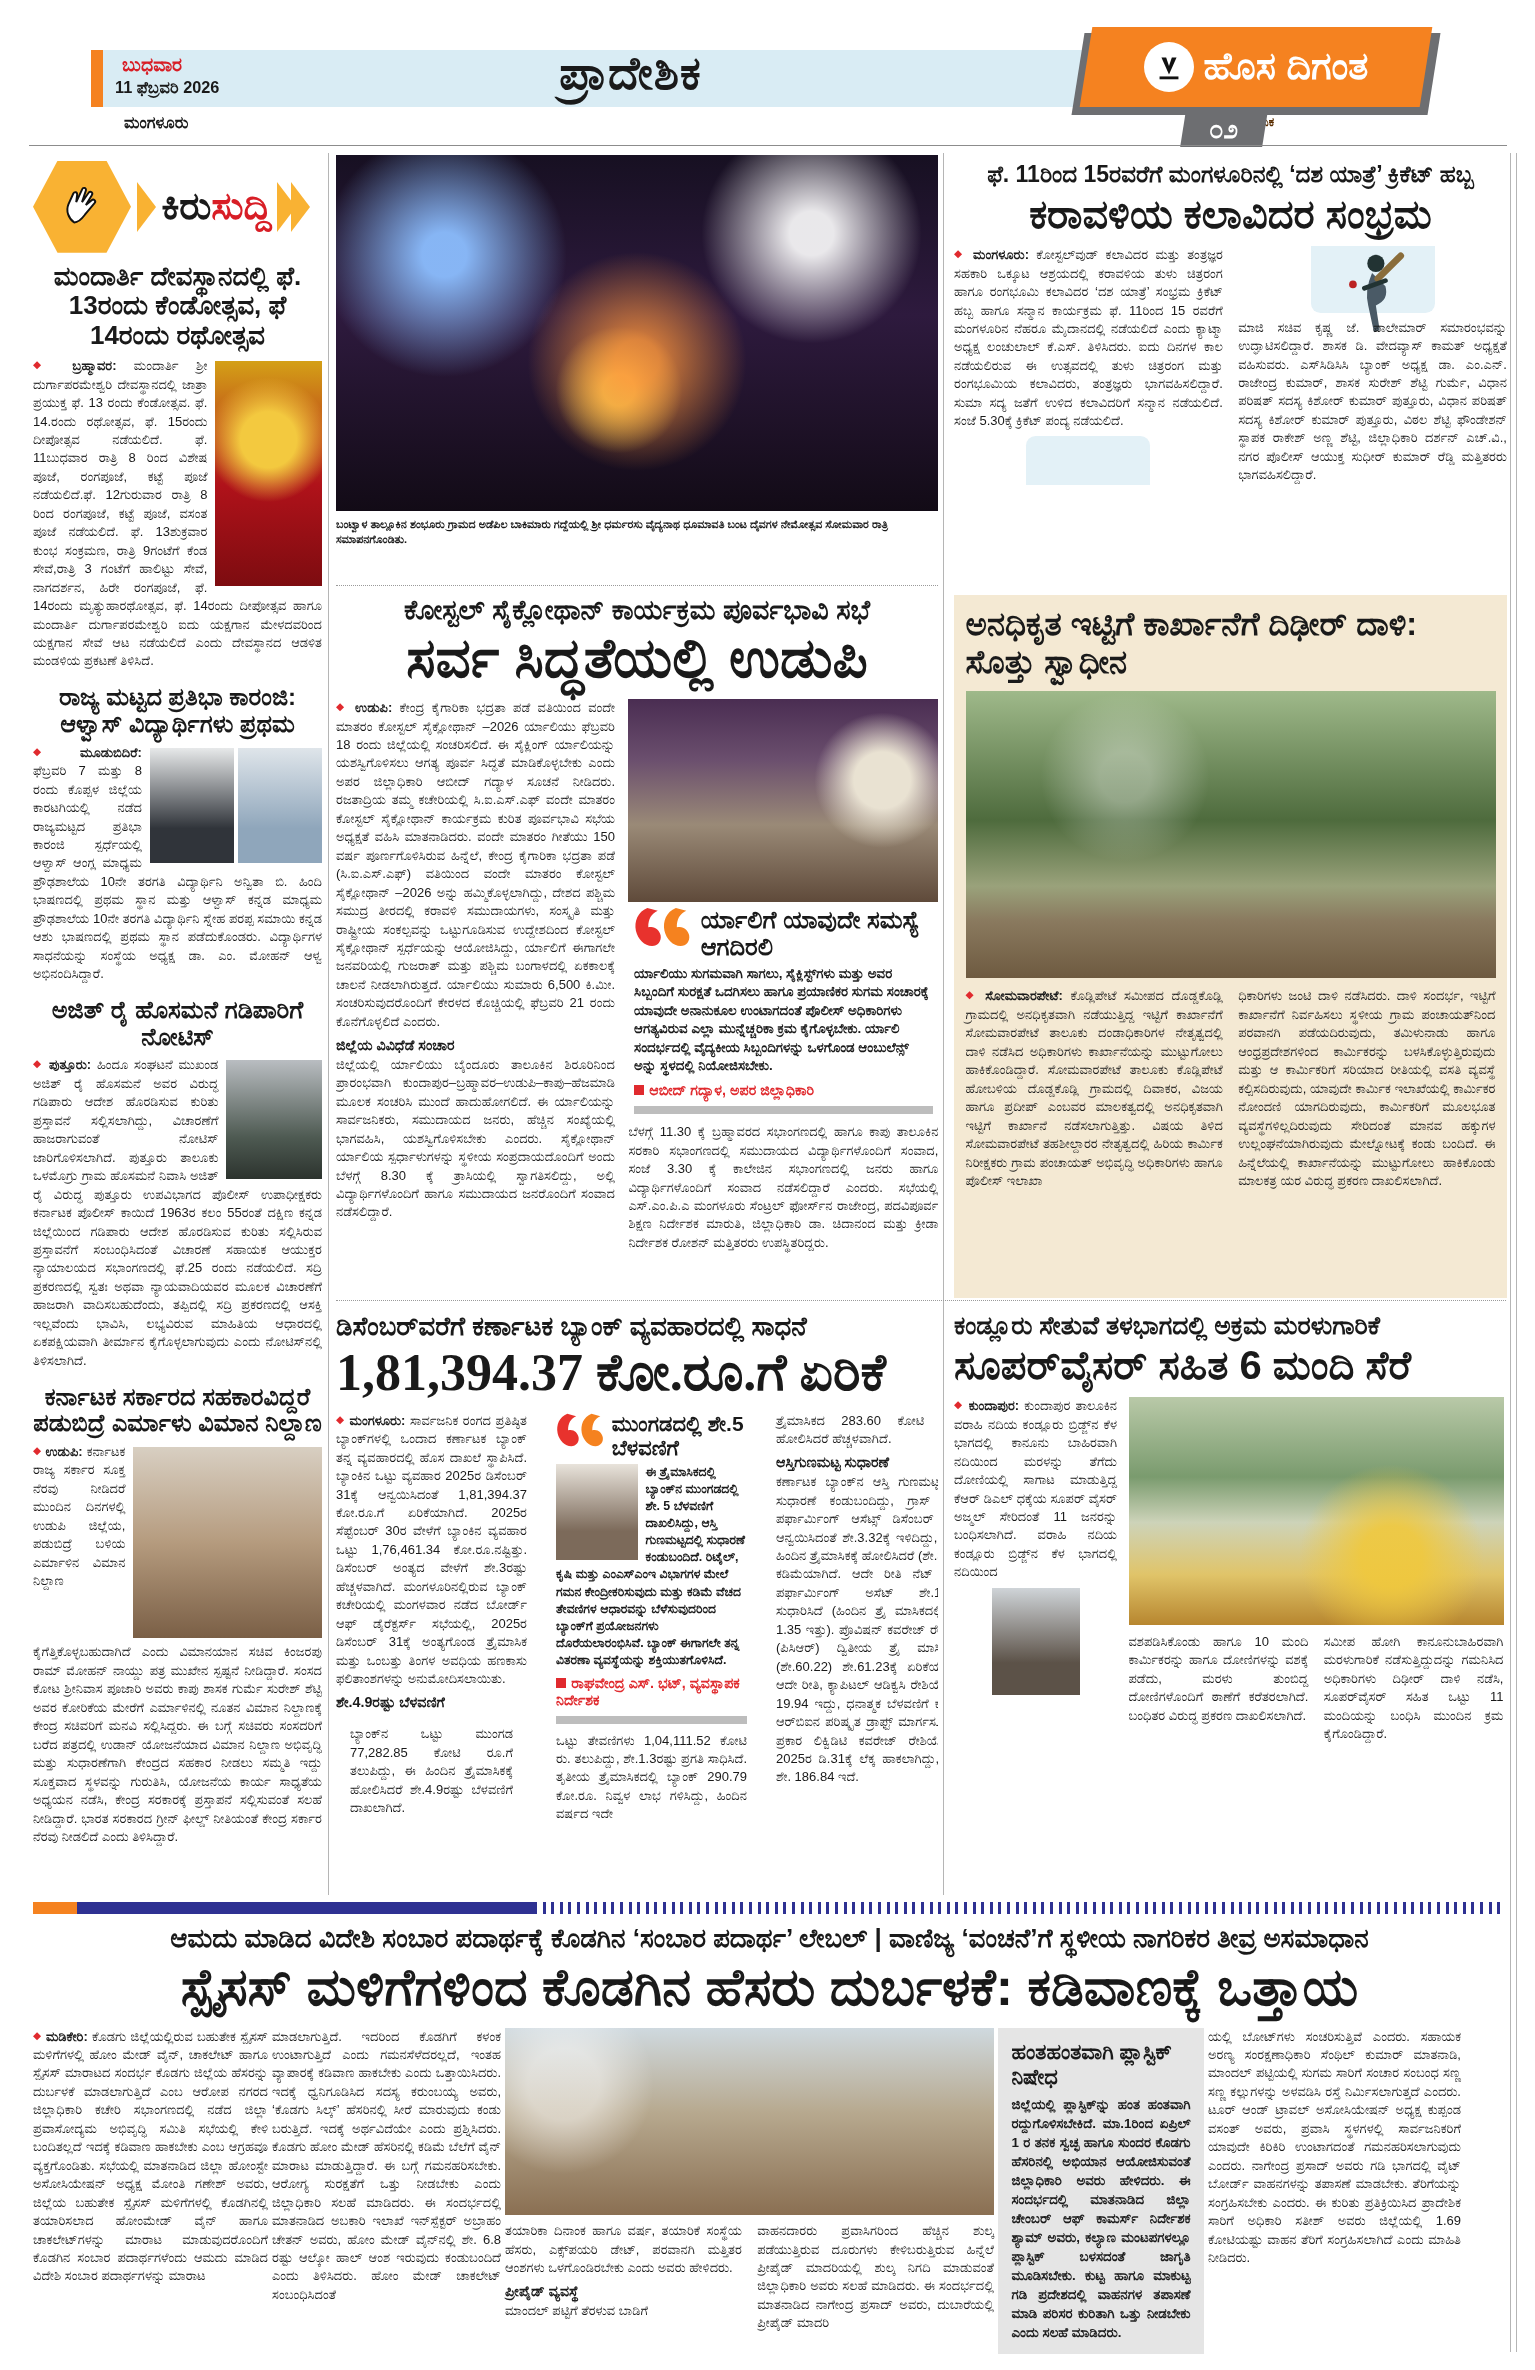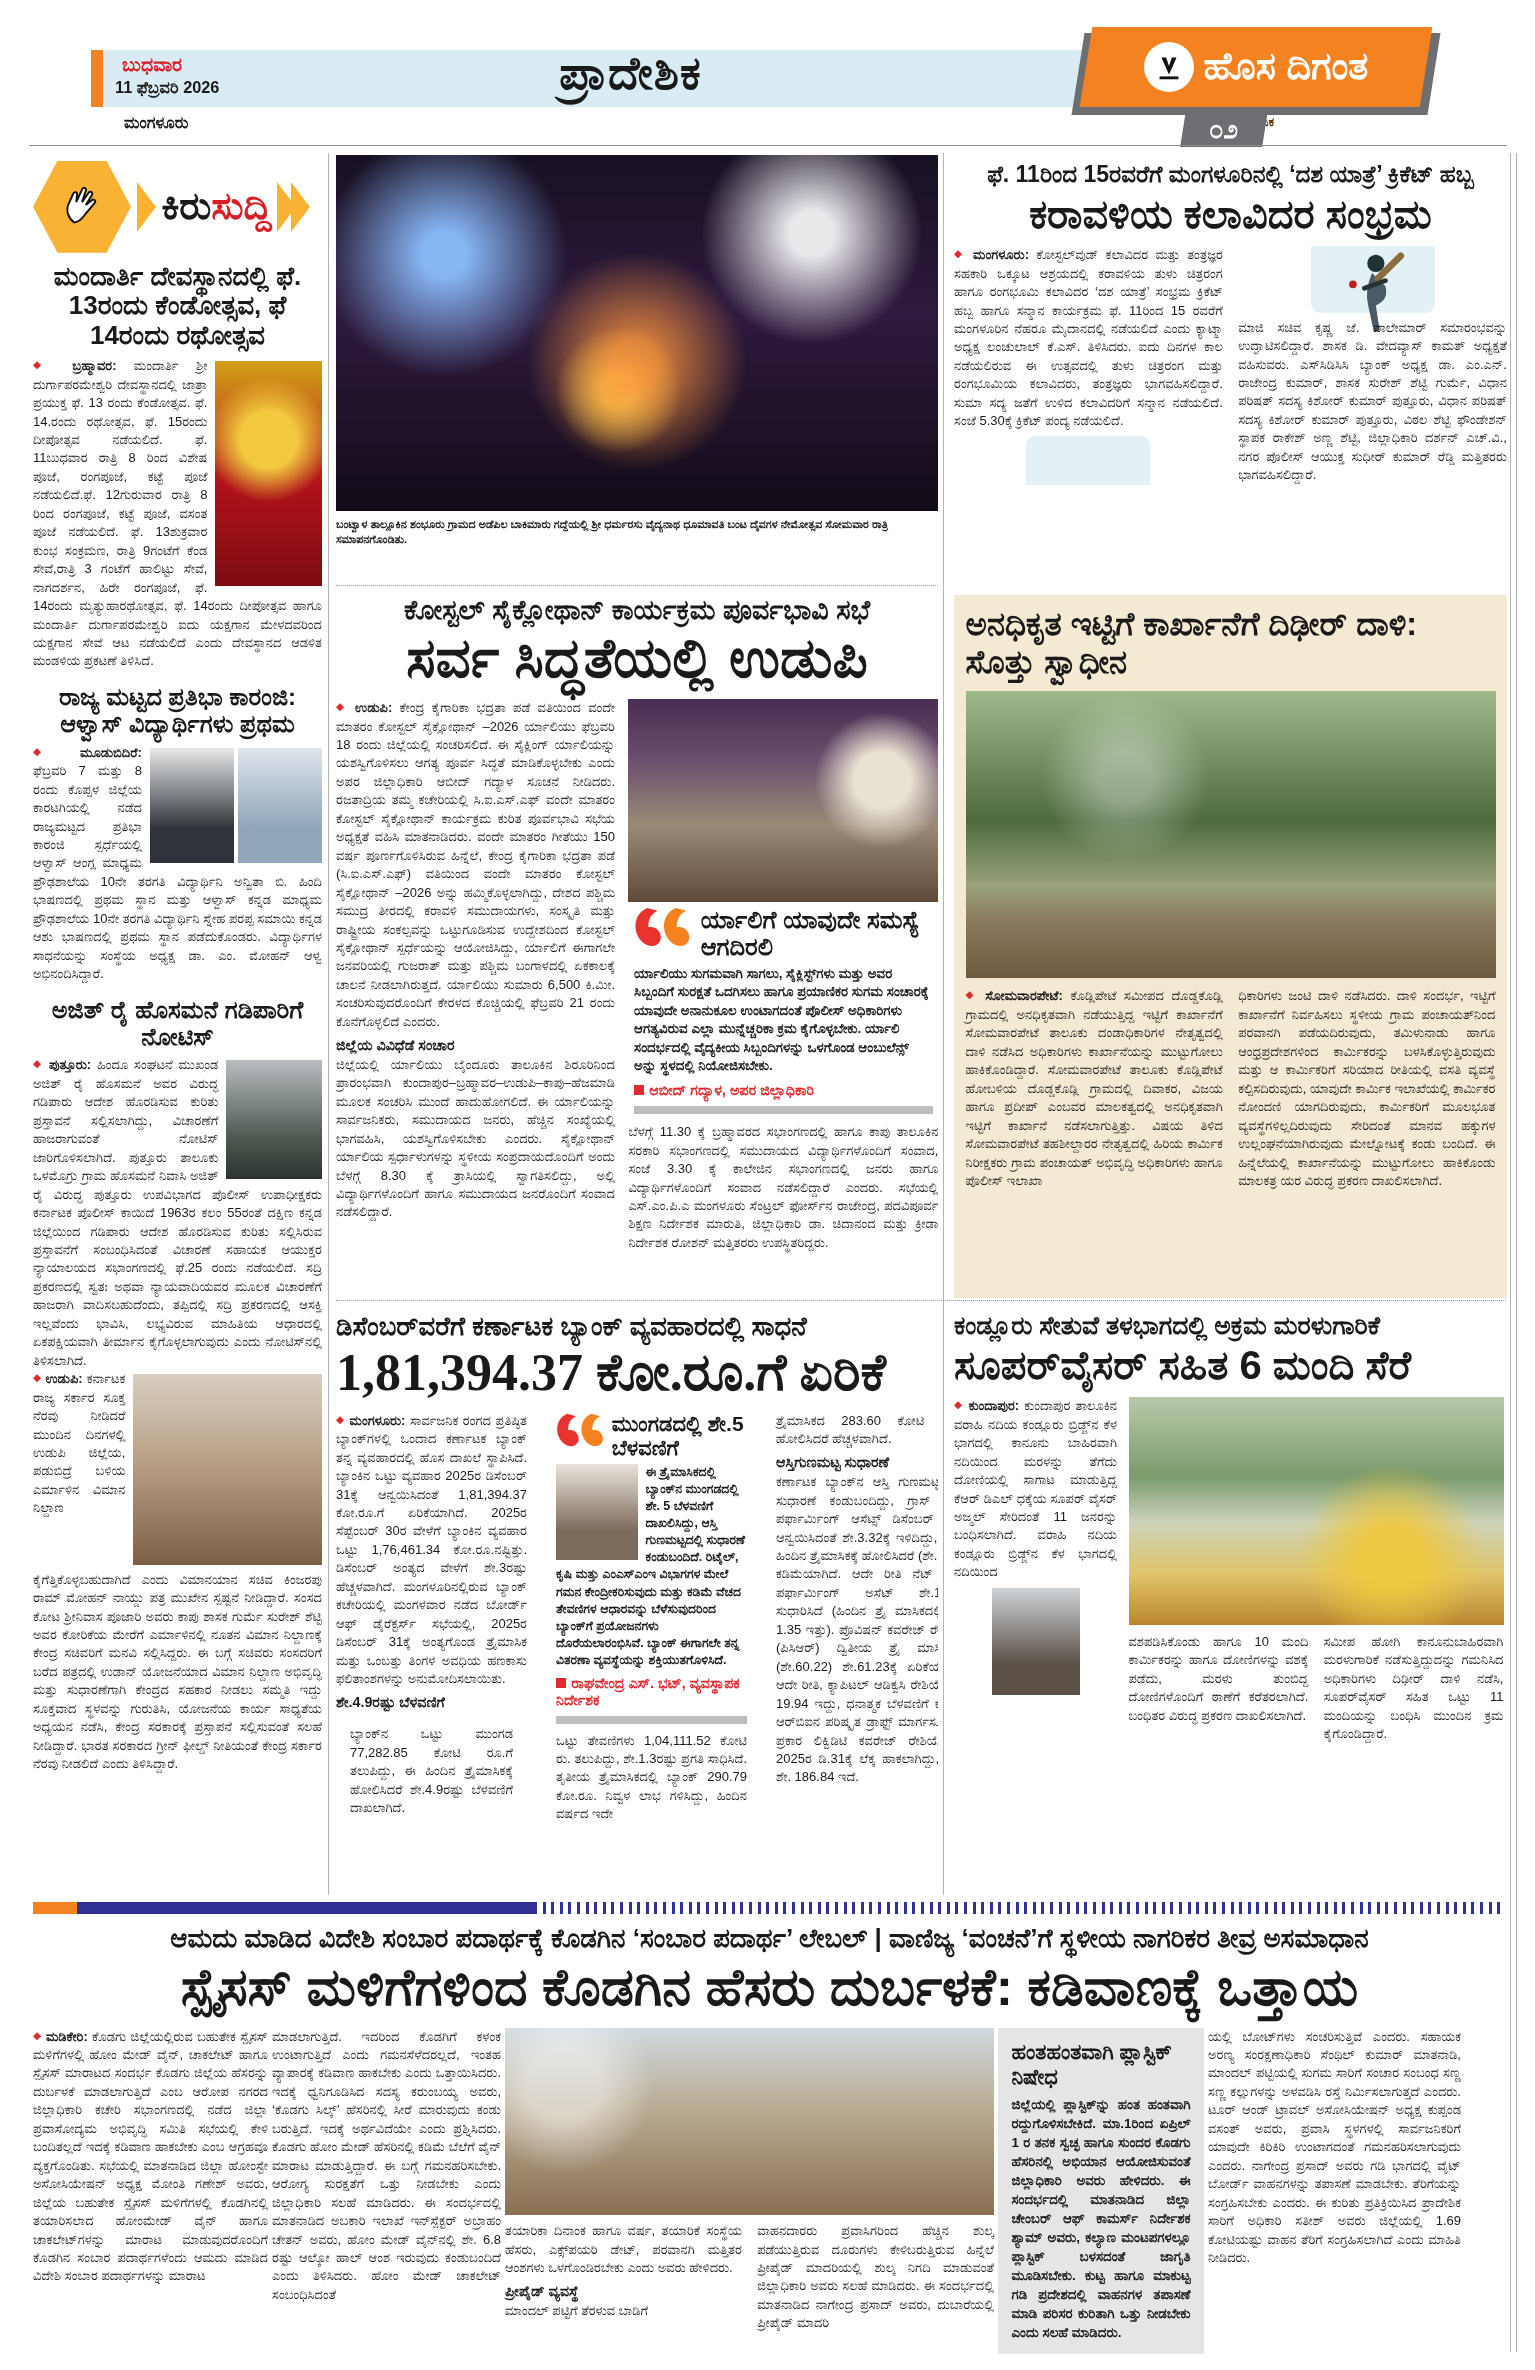--- a/index.html
+++ b/index.html
@@ -122,20 +122,21 @@
     </div>
     <p class="body" style="margin:0;"><span class="dmark">◆</span> <span class="dl">ಮೂಡುಬಿದಿರೆ:</span> <span>ಫೆಬ್ರವರಿ 7 ಮತ್ತು 8 ರಂದು ಕೊಪ್ಪಳ ಜಿಲ್ಲೆಯ ಕಾರಟಗಿಯಲ್ಲಿ ನಡೆದ ರಾಜ್ಯಮಟ್ಟದ ಪ್ರತಿಭಾ ಕಾರಂಜಿ ಸ್ಪರ್ಧೆಯಲ್ಲಿ ಆಳ್ವಾಸ್ ಆಂಗ್ಲ ಮಾಧ್ಯಮ ಪ್ರೌಢಶಾಲೆಯ 10ನೇ ತರಗತಿ ವಿದ್ಯಾರ್ಥಿನಿ ಅನ್ವಿತಾ ಬಿ. ಹಿಂದಿ ಭಾಷಣದಲ್ಲಿ ಪ್ರಥಮ ಸ್ಥಾನ ಮತ್ತು ಆಳ್ವಾಸ್ ಕನ್ನಡ ಮಾಧ್ಯಮ ಪ್ರೌಢಶಾಲೆಯ 10ನೇ ತರಗತಿ ವಿದ್ಯಾರ್ಥಿನಿ ಸ್ನೇಹ ಪರಪ್ಪ ಸಮಾಯಿ ಕನ್ನಡ ಆಶು ಭಾಷಣದಲ್ಲಿ ಪ್ರಥಮ ಸ್ಥಾನ ಪಡೆದುಕೊಂಡರು. ವಿದ್ಯಾರ್ಥಿಗಳ ಸಾಧನೆಯನ್ನು ಸಂಸ್ಥೆಯ ಅಧ್ಯಕ್ಷ ಡಾ. ಎಂ. ಮೋಹನ್ ಆಳ್ವ ಅಭಿನಂದಿಸಿದ್ದಾರೆ.</span></p>
   </div>
 
   <div class="headline" style="font-size:24px;margin:13.4px 0 5.7px;clear:both;">ಅಜಿತ್ ರೈ ಹೊಸಮನೆ ಗಡಿಪಾರಿಗೆ ನೋಟಿಸ್</div>
   <div>
     <div class="photo" style="float:right;width:96px;height:119px;margin:3.8px 0 5.7px 7.6px;background:linear-gradient(180deg,#b9bdc1,#4e5a52 65%,#2c332e);"></div>
     <p class="body" style="margin:0;"><span class="dmark">◆</span> <span class="dl">ಪುತ್ತೂರು:</span> <span>ಹಿಂದೂ ಸಂಘಟನೆ ಮುಖಂಡ ಅಜಿತ್ ರೈ ಹೊಸಮನೆ ಅವರ ವಿರುದ್ಧ ಗಡಿಪಾರು ಆದೇಶ ಹೊರಡಿಸುವ ಕುರಿತು ಪ್ರಸ್ತಾವನೆ ಸಲ್ಲಿಸಲಾಗಿದ್ದು, ವಿಚಾರಣೆಗೆ ಹಾಜರಾಗುವಂತೆ ನೋಟಿಸ್ ಜಾರಿಗೊಳಿಸಲಾಗಿದೆ. ಪುತ್ತೂರು ತಾಲೂಕು ಒಳಮೊಗ್ರು ಗ್ರಾಮ ಹೊಸಮನೆ ನಿವಾಸಿ ಅಜಿತ್ ರೈ ವಿರುದ್ಧ ಪುತ್ತೂರು ಉಪವಿಭಾಗದ ಪೊಲೀಸ್ ಉಪಾಧೀಕ್ಷಕರು ಕರ್ನಾಟಕ ಪೊಲೀಸ್ ಕಾಯಿದೆ 1963ರ ಕಲಂ 55ರಂತೆ ದಕ್ಷಿಣ ಕನ್ನಡ ಜಿಲ್ಲೆಯಿಂದ ಗಡಿಪಾರು ಆದೇಶ ಹೊರಡಿಸುವ ಕುರಿತು ಸಲ್ಲಿಸಿರುವ ಪ್ರಸ್ತಾವನೆಗೆ ಸಂಬಂಧಿಸಿದಂತೆ ವಿಚಾರಣೆ ಸಹಾಯಕ ಆಯುಕ್ತರ ನ್ಯಾಯಾಲಯದ ಸಭಾಂಗಣದಲ್ಲಿ ಫೆ.25 ರಂದು ನಡೆಯಲಿದೆ. ಸದ್ರಿ ಪ್ರಕರಣದಲ್ಲಿ ಸ್ವತಃ ಅಥವಾ ನ್ಯಾಯವಾದಿಯವರ ಮೂಲಕ ವಿಚಾರಣೆಗೆ ಹಾಜರಾಗಿ ವಾದಿಸಬಹುದೆಂದು, ತಪ್ಪಿದಲ್ಲಿ ಸದ್ರಿ ಪ್ರಕರಣದಲ್ಲಿ ಆಸಕ್ತಿ ಇಲ್ಲವೆಂದು ಭಾವಿಸಿ, ಲಭ್ಯವಿರುವ ಮಾಹಿತಿಯ ಆಧಾರದಲ್ಲಿ ಏಕಪಕ್ಷಿಯವಾಗಿ ತೀರ್ಮಾನ ಕೈಗೊಳ್ಳಲಾಗುವುದು ಎಂದು ನೋಟಿಸ್‌ನಲ್ಲಿ ತಿಳಿಸಲಾಗಿದೆ.</span></p>
   </div>
 
+  <div class="headline" style="font-size:24px;margin:13.4px 0 5.7px;clear:both;">ಕರ್ನಾಟಕ ಸರ್ಕಾರದ ಸಹಕಾರವಿದ್ದರೆ ಪಡುಬಿದ್ರೆ ಎರ್ಮಾಳು ವಿಮಾನ ನಿಲ್ದಾಣ</div>
   <div>
     <div class="photo" style="float:right;width:189px;height:191px;margin:3.8px 0 5.7px 7.6px;background:linear-gradient(180deg,#d8cfc2,#b59b7e 50%,#7a5f46);"></div>
     <p class="body" style="margin:0;"><span class="dmark">◆</span> <span class="dl">ಉಡುಪಿ:</span> <span>ಕರ್ನಾಟಕ ರಾಜ್ಯ ಸರ್ಕಾರ ಸೂಕ್ತ ನೆರವು ನೀಡಿದರೆ ಮುಂದಿನ ದಿನಗಳಲ್ಲಿ ಉಡುಪಿ ಜಿಲ್ಲೆಯ, ಪಡುಬಿದ್ರೆ ಬಳಿಯ ಎರ್ಮಾಳಿನ ವಿಮಾನ ನಿಲ್ದಾಣ ಕೈಗೆತ್ತಿಕೊಳ್ಳಬಹುದಾಗಿದೆ ಎಂದು ವಿಮಾನಯಾನ ಸಚಿವ ಕಿಂಜರಪು ರಾಮ್ ಮೋಹನ್ ನಾಯ್ಡು ಪತ್ರ ಮುಖೇನ ಸ್ಪಷ್ಟನೆ ನೀಡಿದ್ದಾರೆ. ಸಂಸದ ಕೋಟ ಶ್ರೀನಿವಾಸ ಪೂಜಾರಿ ಅವರು ಕಾಪು ಶಾಸಕ ಗುರ್ಮೆ ಸುರೇಶ್ ಶೆಟ್ಟಿ ಅವರ ಕೋರಿಕೆಯ ಮೇರೆಗೆ ಎರ್ಮಾಳಿನಲ್ಲಿ ನೂತನ ವಿಮಾನ ನಿಲ್ದಾಣಕ್ಕೆ ಕೇಂದ್ರ ಸಚಿವರಿಗೆ ಮನವಿ ಸಲ್ಲಿಸಿದ್ದರು. ಈ ಬಗ್ಗೆ ಸಚಿವರು ಸಂಸದರಿಗೆ ಬರೆದ ಪತ್ರದಲ್ಲಿ ಉಡಾನ್ ಯೋಜನೆಯಾದ ವಿಮಾನ ನಿಲ್ದಾಣ ಅಭಿವೃದ್ಧಿ ಮತ್ತು ಸುಧಾರಣೆಗಾಗಿ ಕೇಂದ್ರದ ಸಹಕಾರ ನೀಡಲು ಸಮ್ಮತಿ ಇದ್ದು ಸೂಕ್ತವಾದ ಸ್ಥಳವನ್ನು ಗುರುತಿಸಿ, ಯೋಜನೆಯ ಕಾರ್ಯ ಸಾಧ್ಯತೆಯ ಅಧ್ಯಯನ ನಡೆಸಿ, ಕೇಂದ್ರ ಸರಕಾರಕ್ಕೆ ಪ್ರಸ್ತಾಪನೆ ಸಲ್ಲಿಸುವಂತೆ ಸಲಹೆ ನೀಡಿದ್ದಾರೆ. ಭಾರತ ಸರಕಾರದ ಗ್ರೀನ್ ಫೀಲ್ಡ್ ನೀತಿಯಂತೆ ಕೇಂದ್ರ ಸರ್ಕಾರ ನೆರವು ನೀಡಲಿದೆ ಎಂದು ತಿಳಿಸಿದ್ದಾರೆ.</span></p>
   </div>
 </div>
 
 <div class="abs" style="left:336px;top:155px;width:602px;">
   <div class="photo" style="width:602px;height:356px;background:
     radial-gradient(circle at 18% 28%, rgba(140,190,255,.95) 0 4%, transparent 22%),
     radial-gradient(circle at 79% 22%, rgba(255,255,255,.9) 0 4%, transparent 20%),

